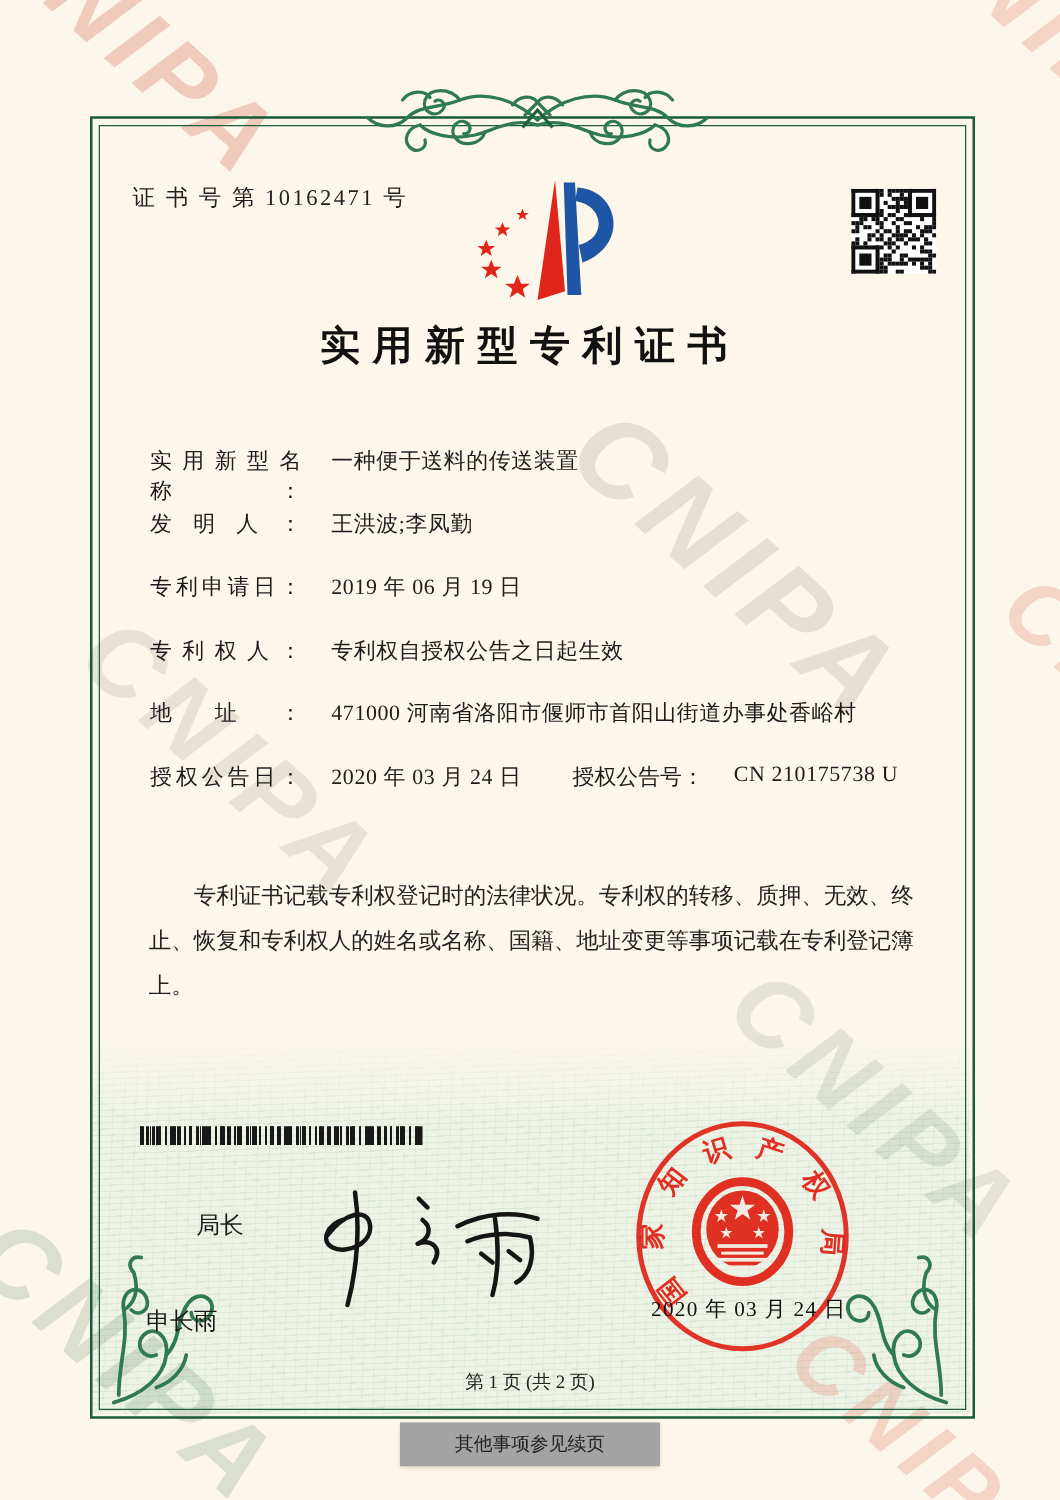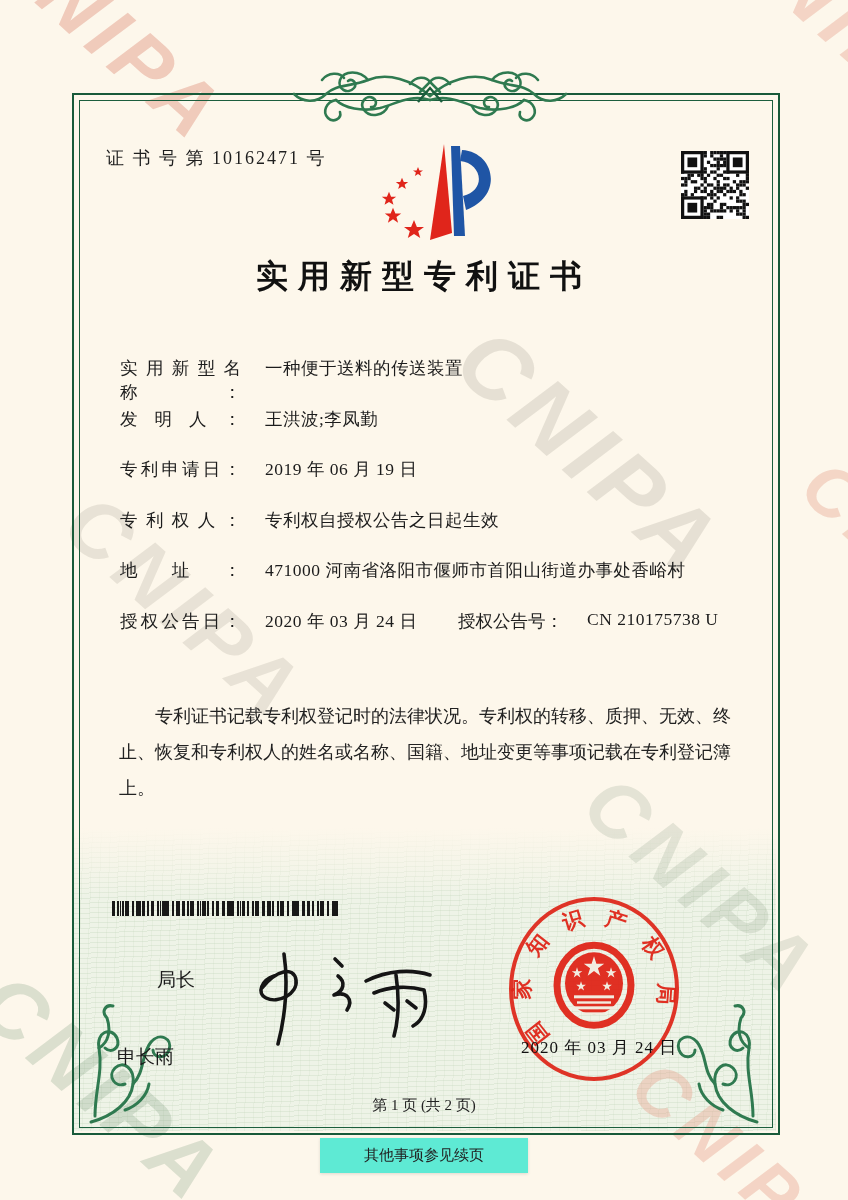--- a/index.html
+++ b/index.html
@@ -66,21 +66,21 @@
   .seal-char{position:absolute;left:50%;top:50%;width:24px;height:24px;margin-left:-12px;margin-top:-12px;
       text-align:center;font-size:21px;font-weight:bold;color:rgba(222,37,24,.95);line-height:24px;
       transform:rotate(var(--a)) translateY(-72px);}
   .seal-c0{--a:-128deg;} .seal-c1{--a:-90deg;} .seal-c2{--a:-52deg;} .seal-c3{--a:-17deg;}
   .seal-c4{--a:18deg;}   .seal-c5{--a:55deg;}  .seal-c6{--a:94deg;}
   .emblem{position:absolute;left:50%;top:50%;transform:translate(-50%,-54%);}
   .seal-date{position:absolute;left:514px;top:1036px;width:170px;text-align:center;z-index:6;
       font-size:17px;color:#111;letter-spacing:1px;}
 
   .page-num{position:absolute;left:0;width:848px;top:1096px;text-align:center;font-size:15px;color:#222;z-index:4;}
-  .cont-box{position:absolute;left:424px;top:1138px;transform:translateX(-50%);background:#5eead4;
+  .cont-box{position:absolute;left:424px;top:1138px;transform:translateX(-50%);background:#a3a3a3;
       padding:8px 44px;box-shadow:0 1px 3px rgba(0,0,0,.12);font-size:15px;color:#222;z-index:6;white-space:nowrap;}
 </style>
 </head>
 <body>
 
 <div class="page">
 
   <div class="wm" style="left:-34px;top:-14px;font-size:80px;color:rgba(224,148,128,.45);">CNIPA</div>
   <div class="wm" style="left:700px;top:-26px;font-size:80px;color:rgba(230,160,140,.40);">CNIPA</div>
   <div class="wm" style="left:430px;top:400px;font-size:92px;color:rgba(150,145,130,.22);">CNIPA</div>

